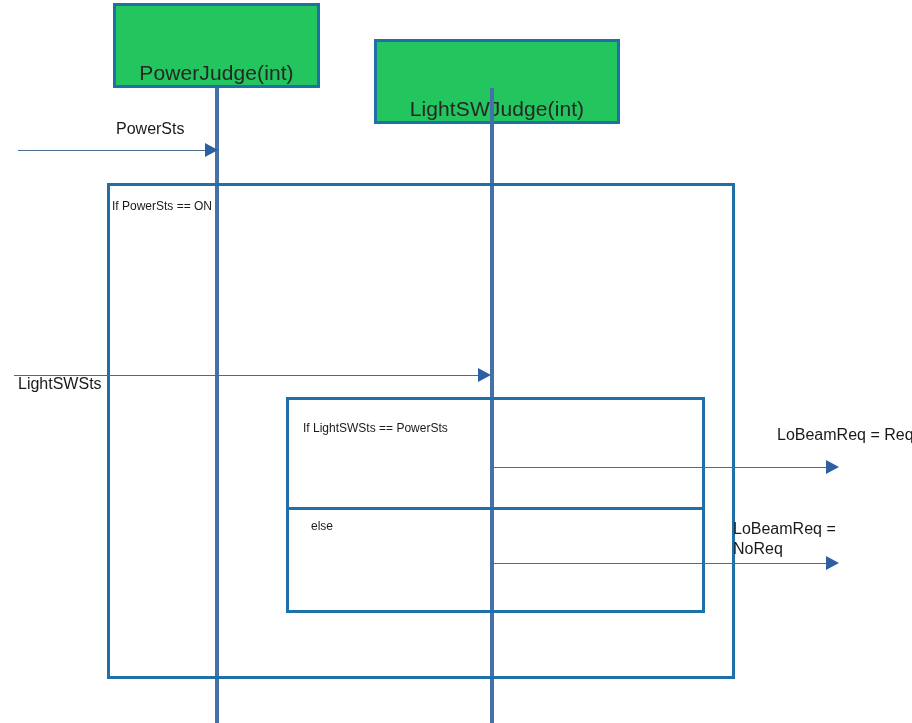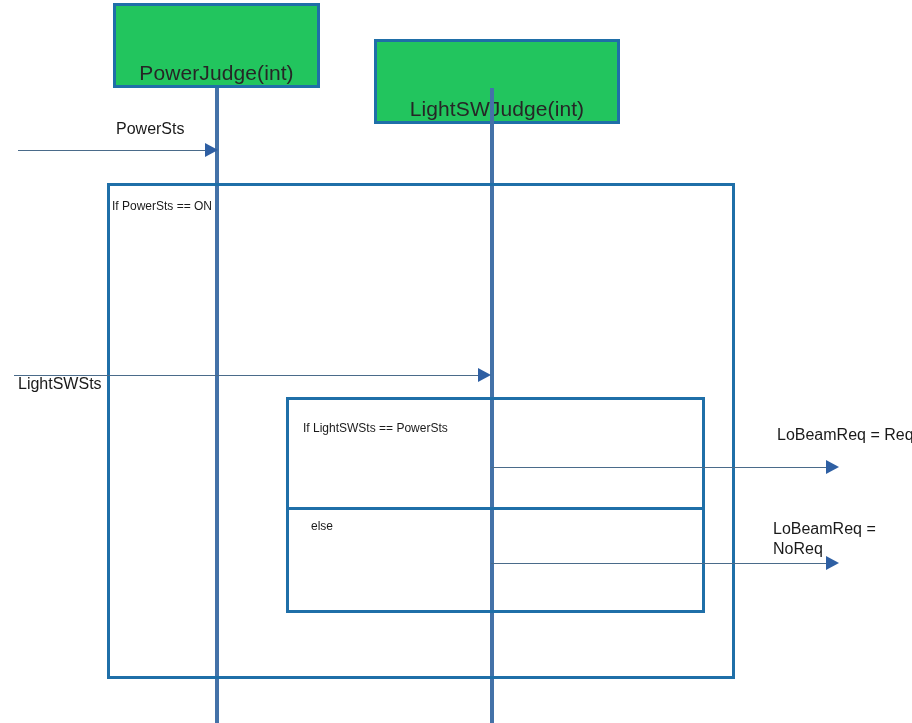--- a/index.html
+++ b/index.html
@@ -80,21 +80,20 @@
   .msg-label {
     position: absolute;
     font-size: 16px;
     color: #1a1a1a;
     white-space: nowrap;
     line-height: 1.28;
   }
   .msg-label.wrap {
     white-space: normal;
     width: 120px;
-    padding-left: 40px;
   }
 </style>
 </head>
 <body>
 
 <div id="canvas">
 
   <div class="participant" style="left:113px; top:3px; width:207px; height:85px;">
     <span class="plabel">PowerJudge(int)</span>
   </div>

